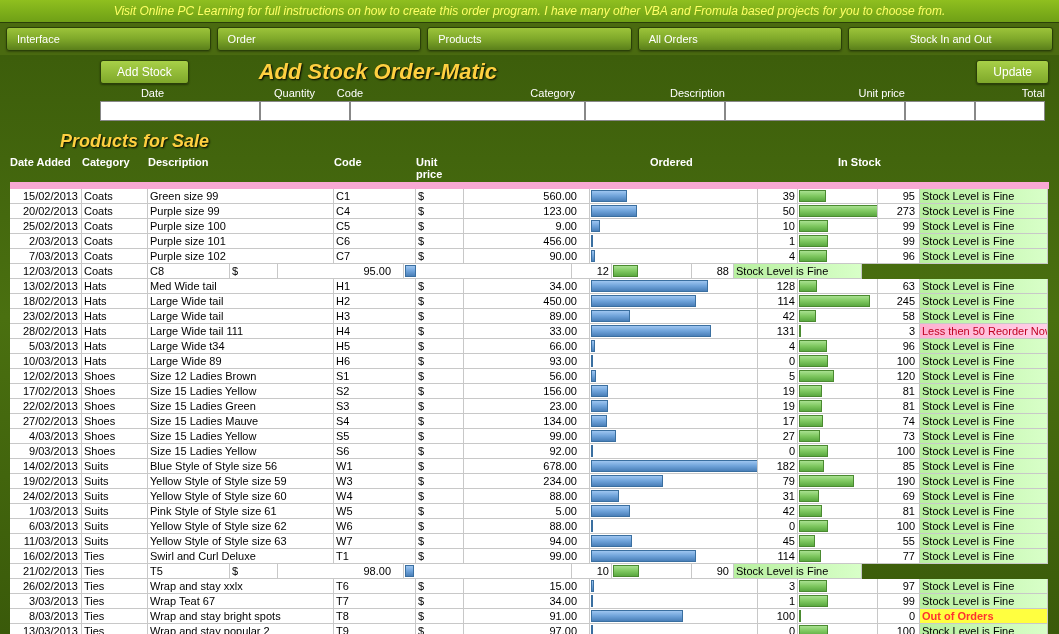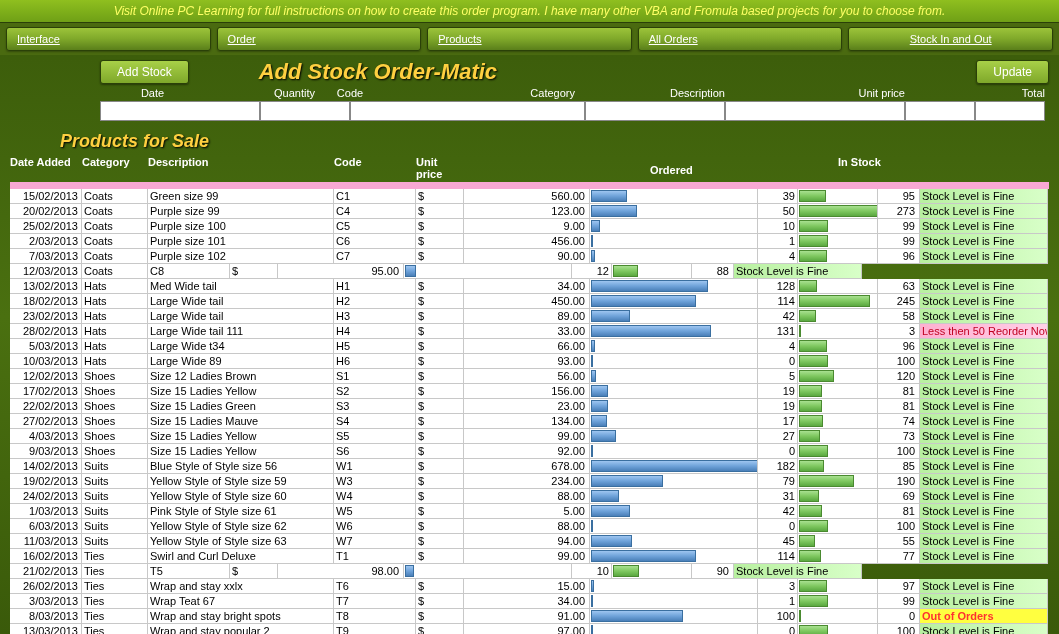--- a/index.html
+++ b/index.html
@@ -30,21 +30,20 @@
     flex: 1;
     background: linear-gradient(to bottom, #9cc43a 0%, #7fa82a 50%, #5a7f1a 100%);
     border: 1px solid #2a4008;
     border-radius: 3px;
     color: #fff;
     font-size: 11px;
     padding: 5px 10px;
     text-align: left;
     cursor: pointer;
     box-shadow: 0 1px 2px rgba(0,0,0,0.3);
-    text-decoration: underline;
   }
   .nav-btn.right { text-align: center; }
   .title-row {
     display: flex;
     align-items: center;
     padding: 4px 10px 2px 10px;
   }
   .btn-addstock, .btn-update {
     background: linear-gradient(to bottom, #a8d048, #7fa82a);
     border: 1px solid #2a4008;
@@ -99,21 +98,21 @@
     font-weight: bold;
     font-size: 11px;
     padding: 2px 0;
     border-bottom: 7px solid #f9a8d4;
   }
   .col-date { width: 72px; }
   .col-cat { width: 66px; }
   .col-desc { width: 186px; }
   .col-code { width: 82px; }
   .col-price-lbl { width: 48px; }
-  .col-price-val { width: 126px; text-align: right; padding-right: 4px;}
+  .col-price-val { width: 126px; text-align: right; padding-right: 12px;}
   .col-ordered { width: 168px; position: relative; padding-left:2px;}
   .col-ordered-val { width: 40px; text-align: right; padding-right:2px;}
   .col-instock-bar { width: 80px; position: relative; padding-left:2px;}
   .col-instock-val { width: 42px; text-align: right; padding-right:4px;}
   .col-status { width: 128px; padding-left:2px;}
   .data-row {
     display: flex;
     font-size: 11px;
     height: 15px;
     line-height: 15px;
@@ -137,21 +136,21 @@
     border: 1px solid #3a6fa0;
   }
   .bar-green {
     position: absolute; left: 1px; top: 1px; bottom: 1px;
     background: linear-gradient(to bottom, #a8e090, #7fc860, #5aa840);
     border: 1px solid #4a8a30;
   }
   .status-fine { background: linear-gradient(to right, #b8f0a0, #d8ffc8) !important; }
   .status-reorder { background: linear-gradient(to right, #ffb0d0, #ffd0e8) !important; color: #c00020; }
   .status-out { background: #ffff40 !important; color: #ff3030; font-weight: bold;}
-  .header-row .col-ordered-hdr { width: 208px; padding-left:60px;margin-top:8px;}
+  .header-row .col-ordered-hdr { width: 208px; padding-left:60px;}
   .header-row .col-instock-hdr { width: 122px; padding-left:40px;}
   .header-row .col-status-hdr { width: 128px;}
 </style>
 </head>
 <body>
 
 <div class="banner">Visit Online PC Learning for full instructions on how to create this order program. I have  many other VBA and Fromula based projects for you to choose from.</div>
 
 <div class="nav-row">
   <button class="nav-btn">Interface</button>

